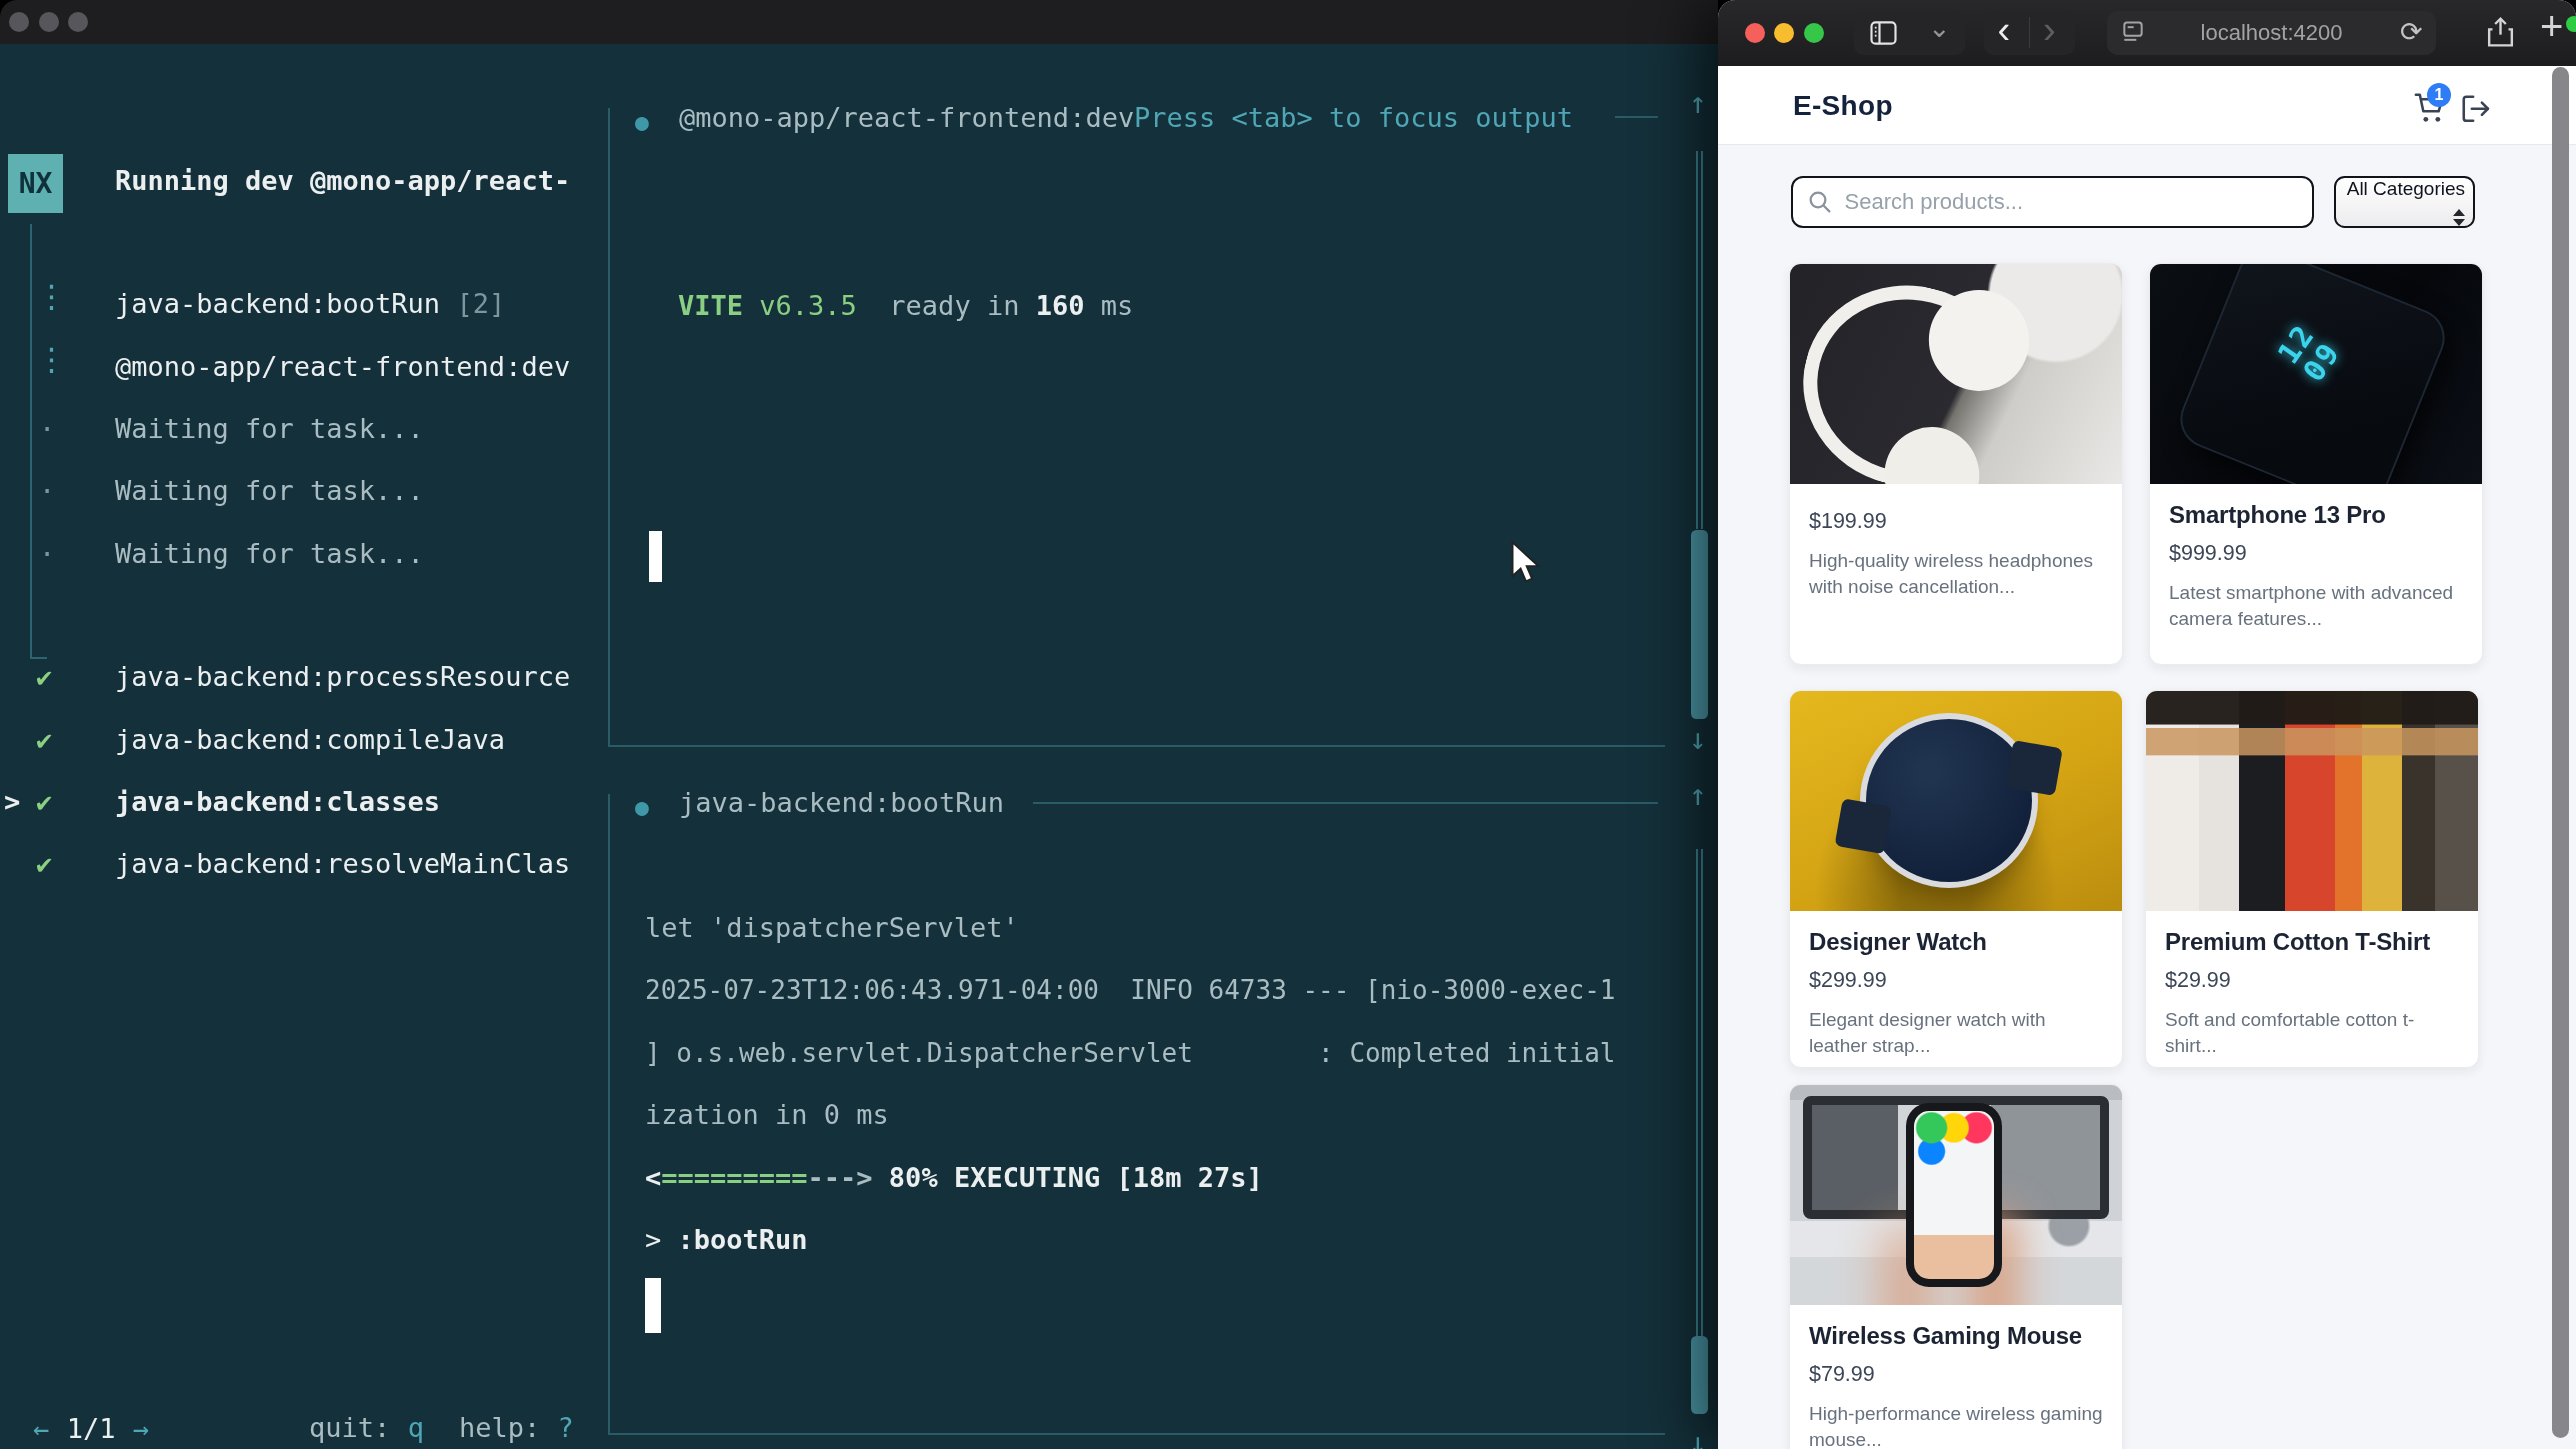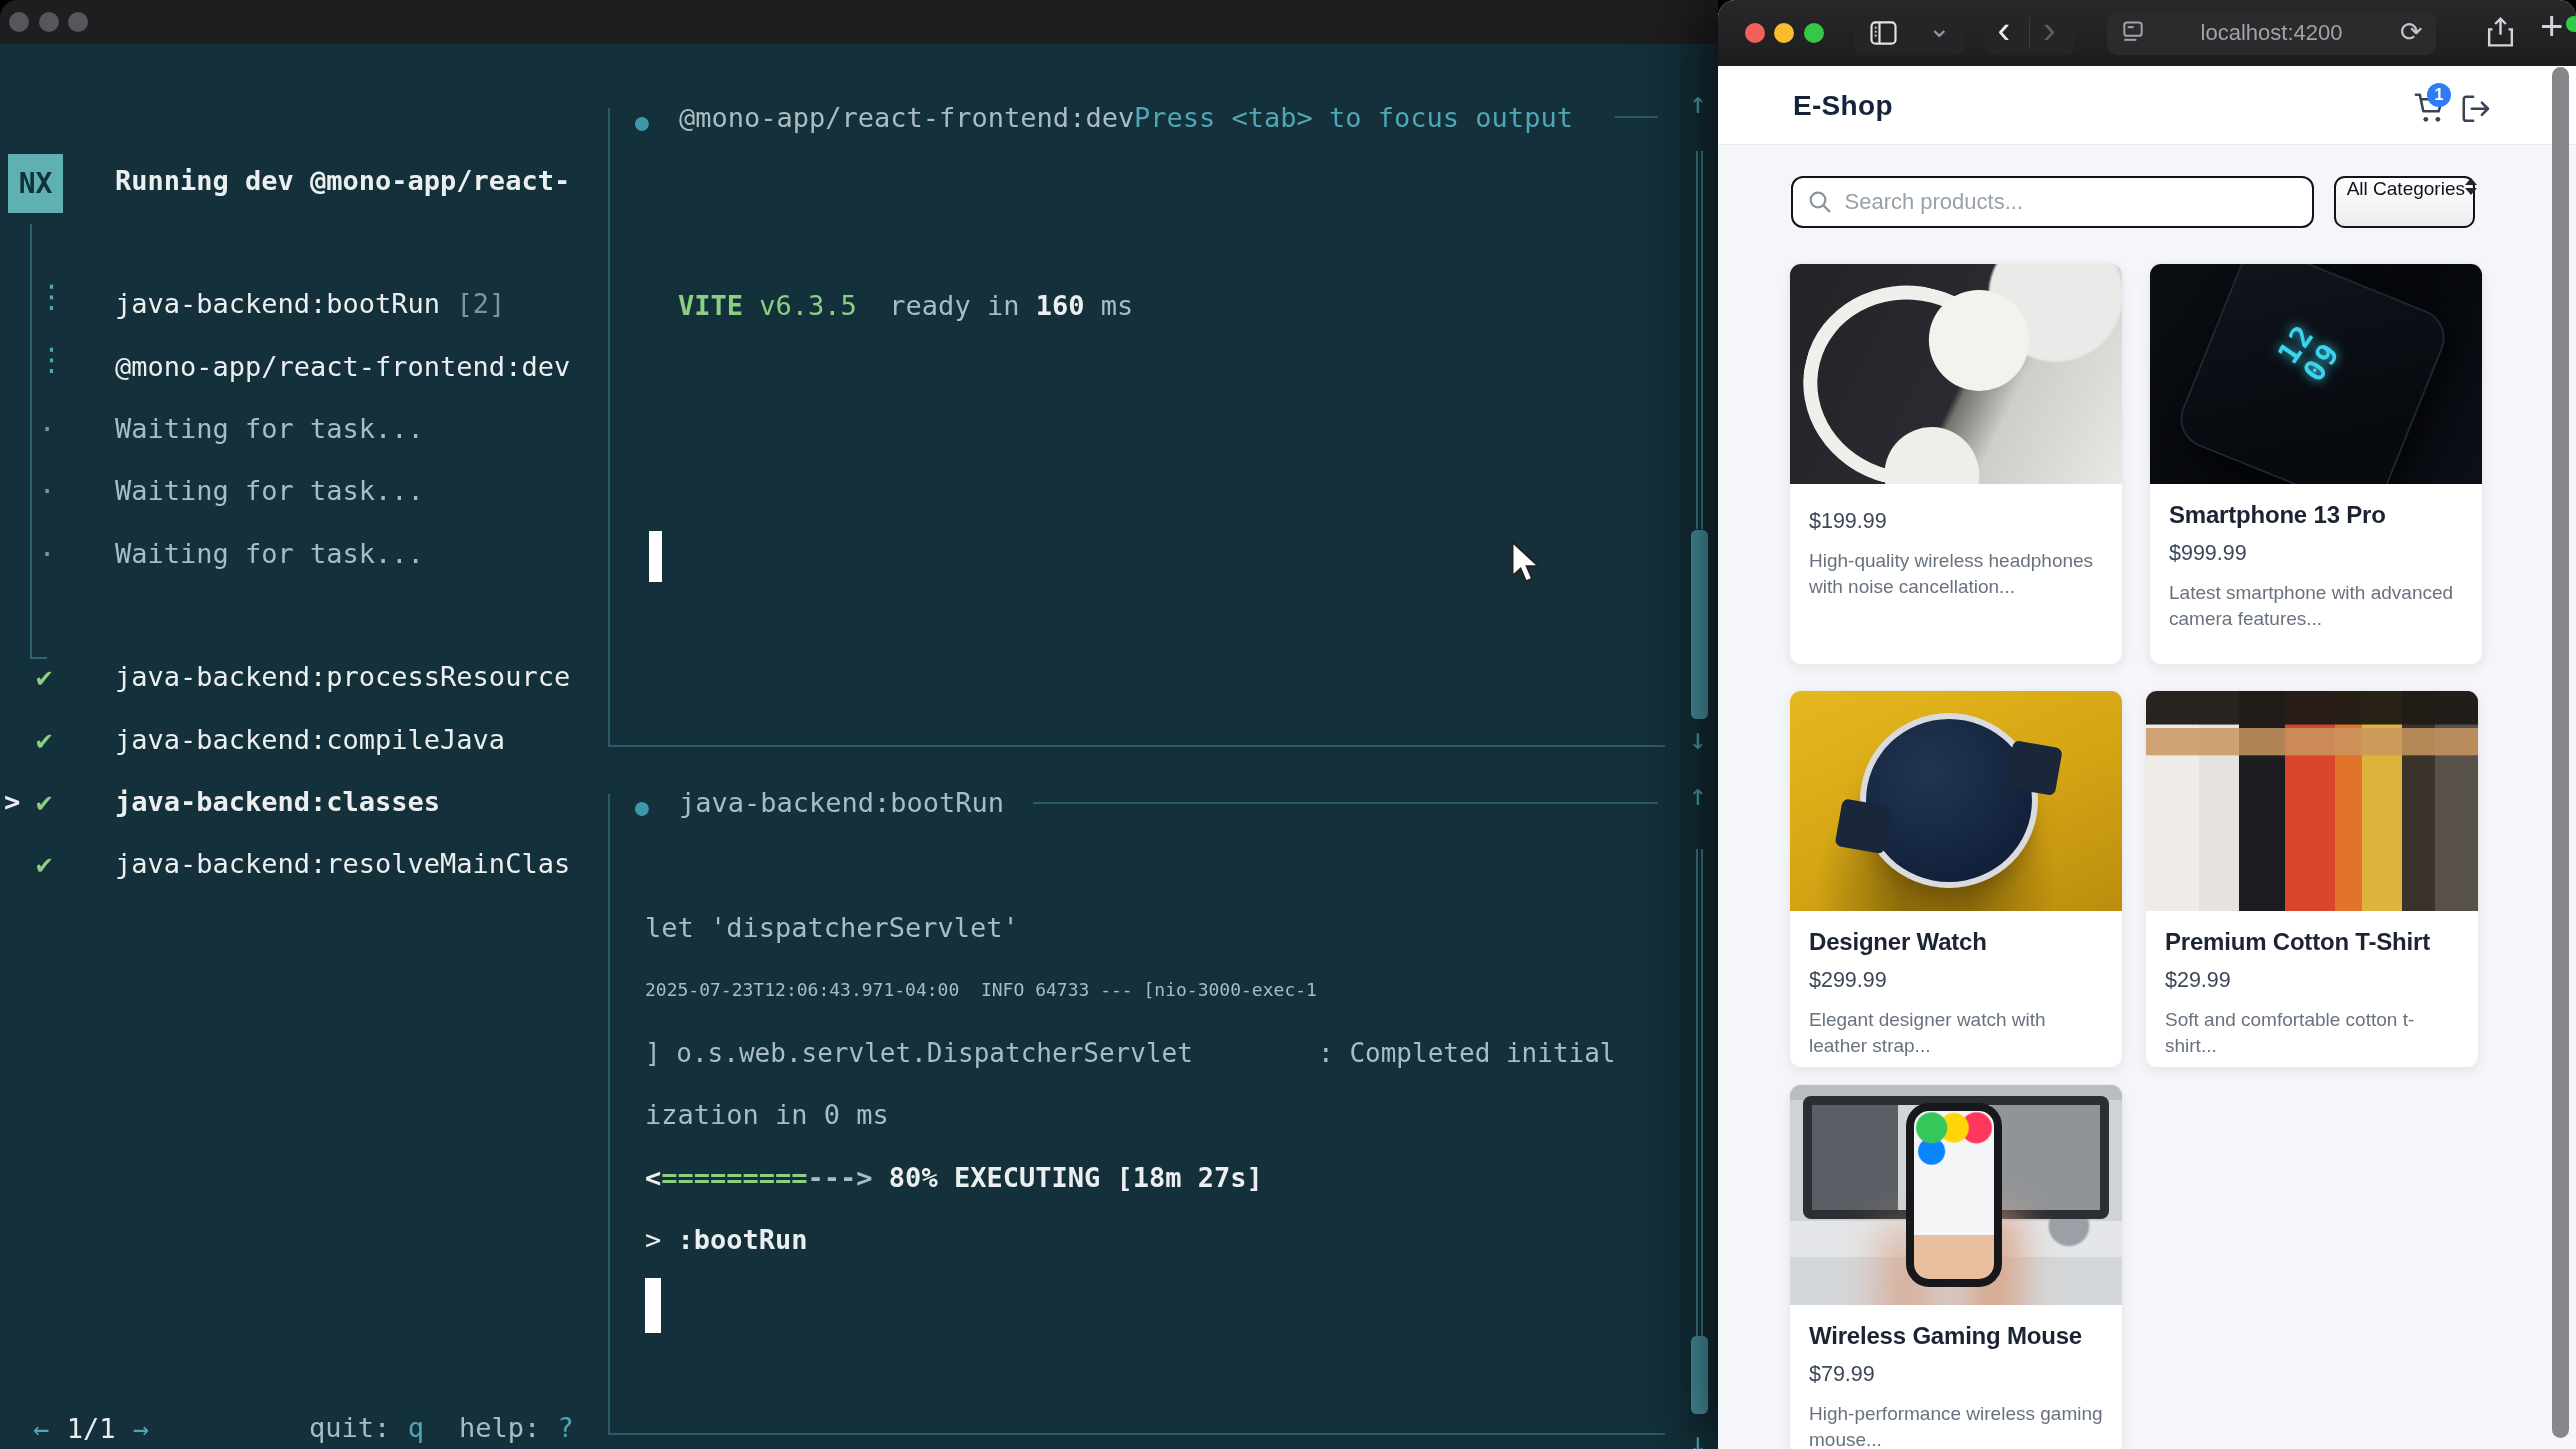--- a/index.html
+++ b/index.html
@@ -47,21 +47,21 @@
   .cart-badge{position:absolute;left:709px;top:17.4px;width:24px;height:24px;border-radius:50%;background:#2e7cf6;
               color:#fff;font-size:16px;font-weight:bold;display:flex;align-items:center;justify-content:center;z-index:2;}
 
   .searchbox{position:absolute;left:73px;top:176px;width:523px;height:52px;border:2px solid #10141a;border-radius:12px;
              background:#fff;display:flex;align-items:center;box-sizing:border-box;}
   .searchbox input{border:none;outline:none;flex:1;font-size:22px;color:#333;background:transparent;
                    font-family:"Liberation Sans",sans-serif;}
   .searchbox input::placeholder{color:#97a1ab;}
   .selectbox{position:absolute;left:616px;top:176px;width:141px;height:52px;border:2px solid #10141a;border-radius:10.7px;
              background:linear-gradient(180deg,#ffffff,#ececee);box-sizing:border-box;
-             display:flex;align-items:flex-start;padding:0 8px 0 10.7px;}
+             display:flex;align-items:flex-end;padding:0 8px 0 10.7px;flex-direction:column;}
   .selectbox .sel-label{font-size:19px;color:#0e141d;flex:1;white-space:nowrap;}
   .stepper{display:flex;flex-direction:column;gap:3.4px;align-items:center;}
   .stepper i{width:0;height:0;border-left:6px solid transparent;border-right:6px solid transparent;}
   .stepper .up{border-bottom:7.4px solid #23262b;}
   .stepper .dn{border-top:7.4px solid #23262b;}
 
   .card{position:absolute;width:334px;background:#fff;border-radius:12px;border:0.7px solid #ececf0;
         box-shadow:0 3.4px 10.7px rgba(20,30,55,.07);overflow:hidden;box-sizing:border-box;}
   .card-img{position:relative;width:100%;height:220px;overflow:hidden;}
   .card-pad{padding:14.8px 19px 0 19px;}
@@ -178,21 +178,21 @@
       <div class="rail-track" style="left:1696px;top:107px;height:378px"></div>
       <div class="rail-thumb" style="left:1691px;top:486px;height:189px"></div>
       <div class="t-line t-teal" style="left:1689px;top:679px;font-size:29.5px">↓</div>
 
       <div class="panel-box" style="left:608px;top:750px;width:1055px;height:639px"></div>
       <div class="t-line" style="left:635px;top:747px;font-size:23px;color:#3f98a8">●</div>
       <div class="t-line t-gray" style="left:679px;top:743px">java-backend:bootRun</div>
       <div class="rule" style="left:1033px;top:758px;width:625px"></div>
 
       <div class="t-line t-gray" style="left:645px;top:868px">let 'dispatcherServlet'</div>
-      <div class="t-line t-gray" style="left:645px;top:930px;font-size:18px">2025-07-23T12:06:43.971-04:00  INFO 64733 --- [nio-3000-exec-1</div>
+      <div class="t-line t-gray" style="left:645px;top:930px;font-size:26px">2025-07-23T12:06:43.971-04:00  INFO 64733 --- [nio-3000-exec-1</div>
       <div class="t-line t-gray" style="left:645px;top:993px;font-size:26px">] o.s.web.servlet.DispatcherServlet        : Completed initial</div>
       <div class="t-line t-gray" style="left:645px;top:1055px">ization in 0 ms</div>
 
       <div class="t-line" style="left:645px;top:1118px"><span class="t-white b">&lt;</span><span class="t-green b">=========</span><span class="t-gray b">---&gt;</span><span class="t-white b"> 80% EXECUTING [18m 27s]</span></div>
 
       <div class="t-line" style="left:645px;top:1180px"><span class="t-white">&gt; </span><span class="t-white b">:bootRun</span></div>
 
       <div class="cursor-block" style="left:645px;top:1234px;width:16px;height:55px"></div>
 
       <div class="t-line t-teal" style="left:1689px;top:735px;font-size:29.5px">↑</div>

